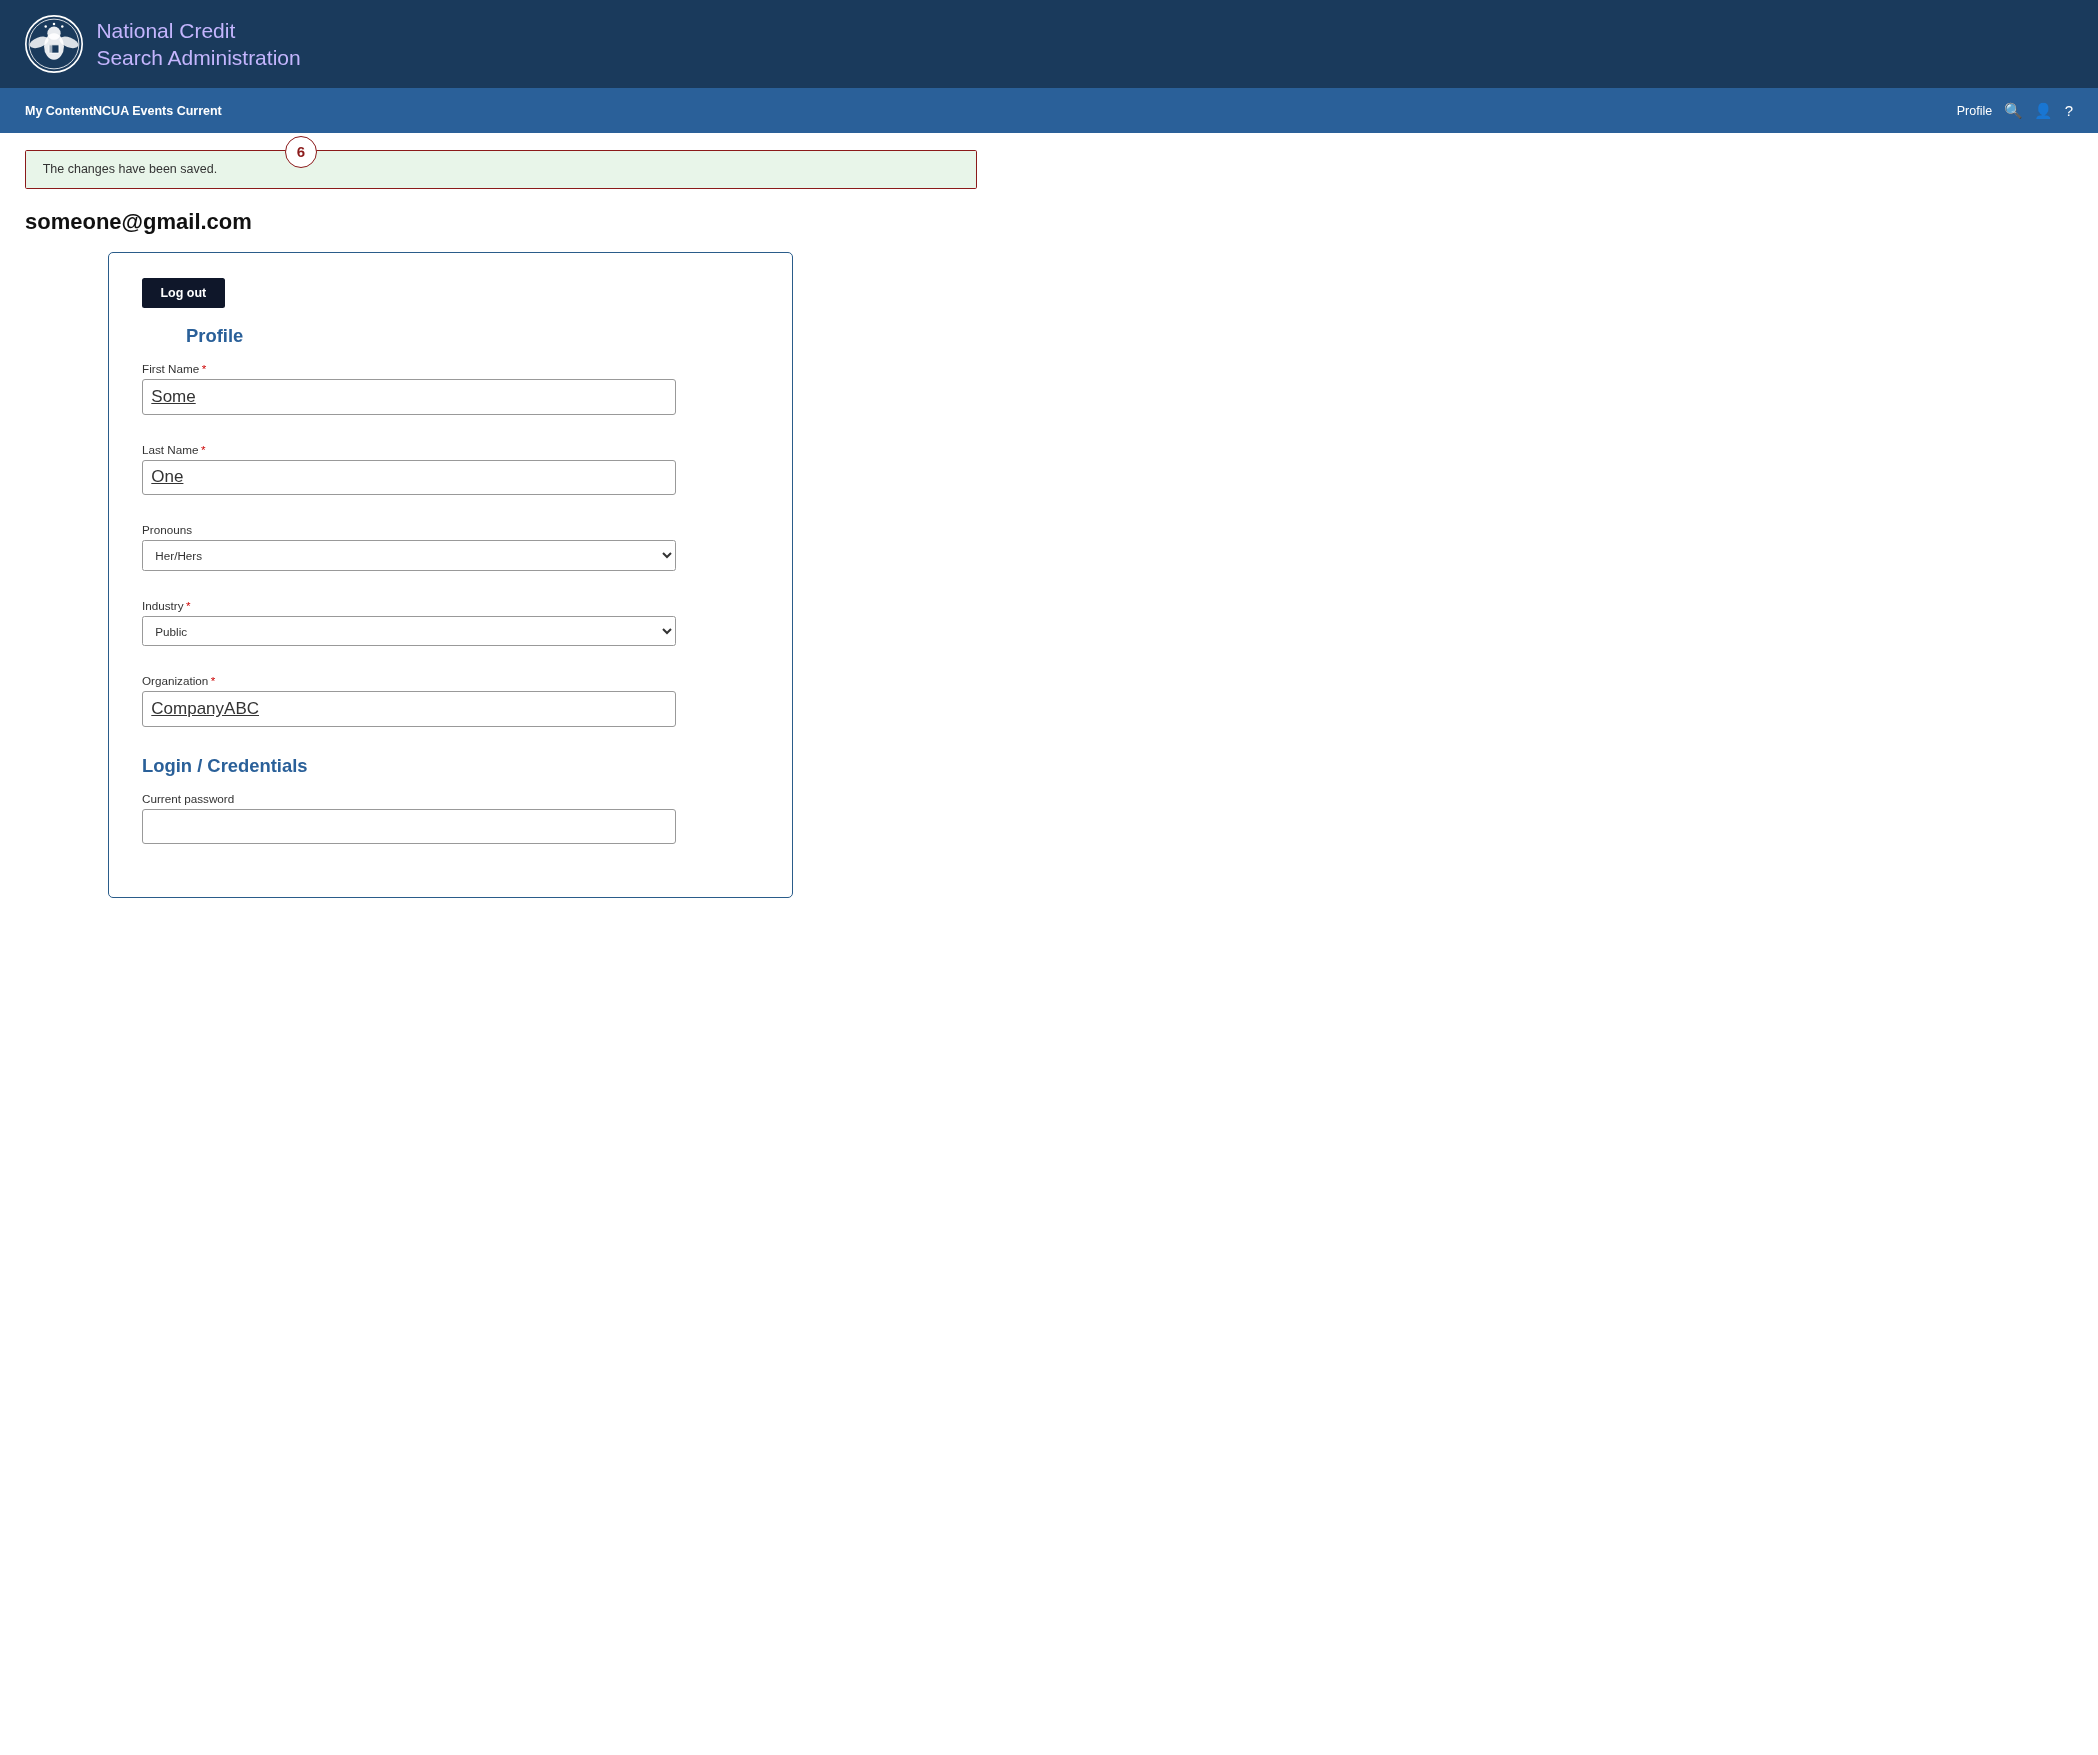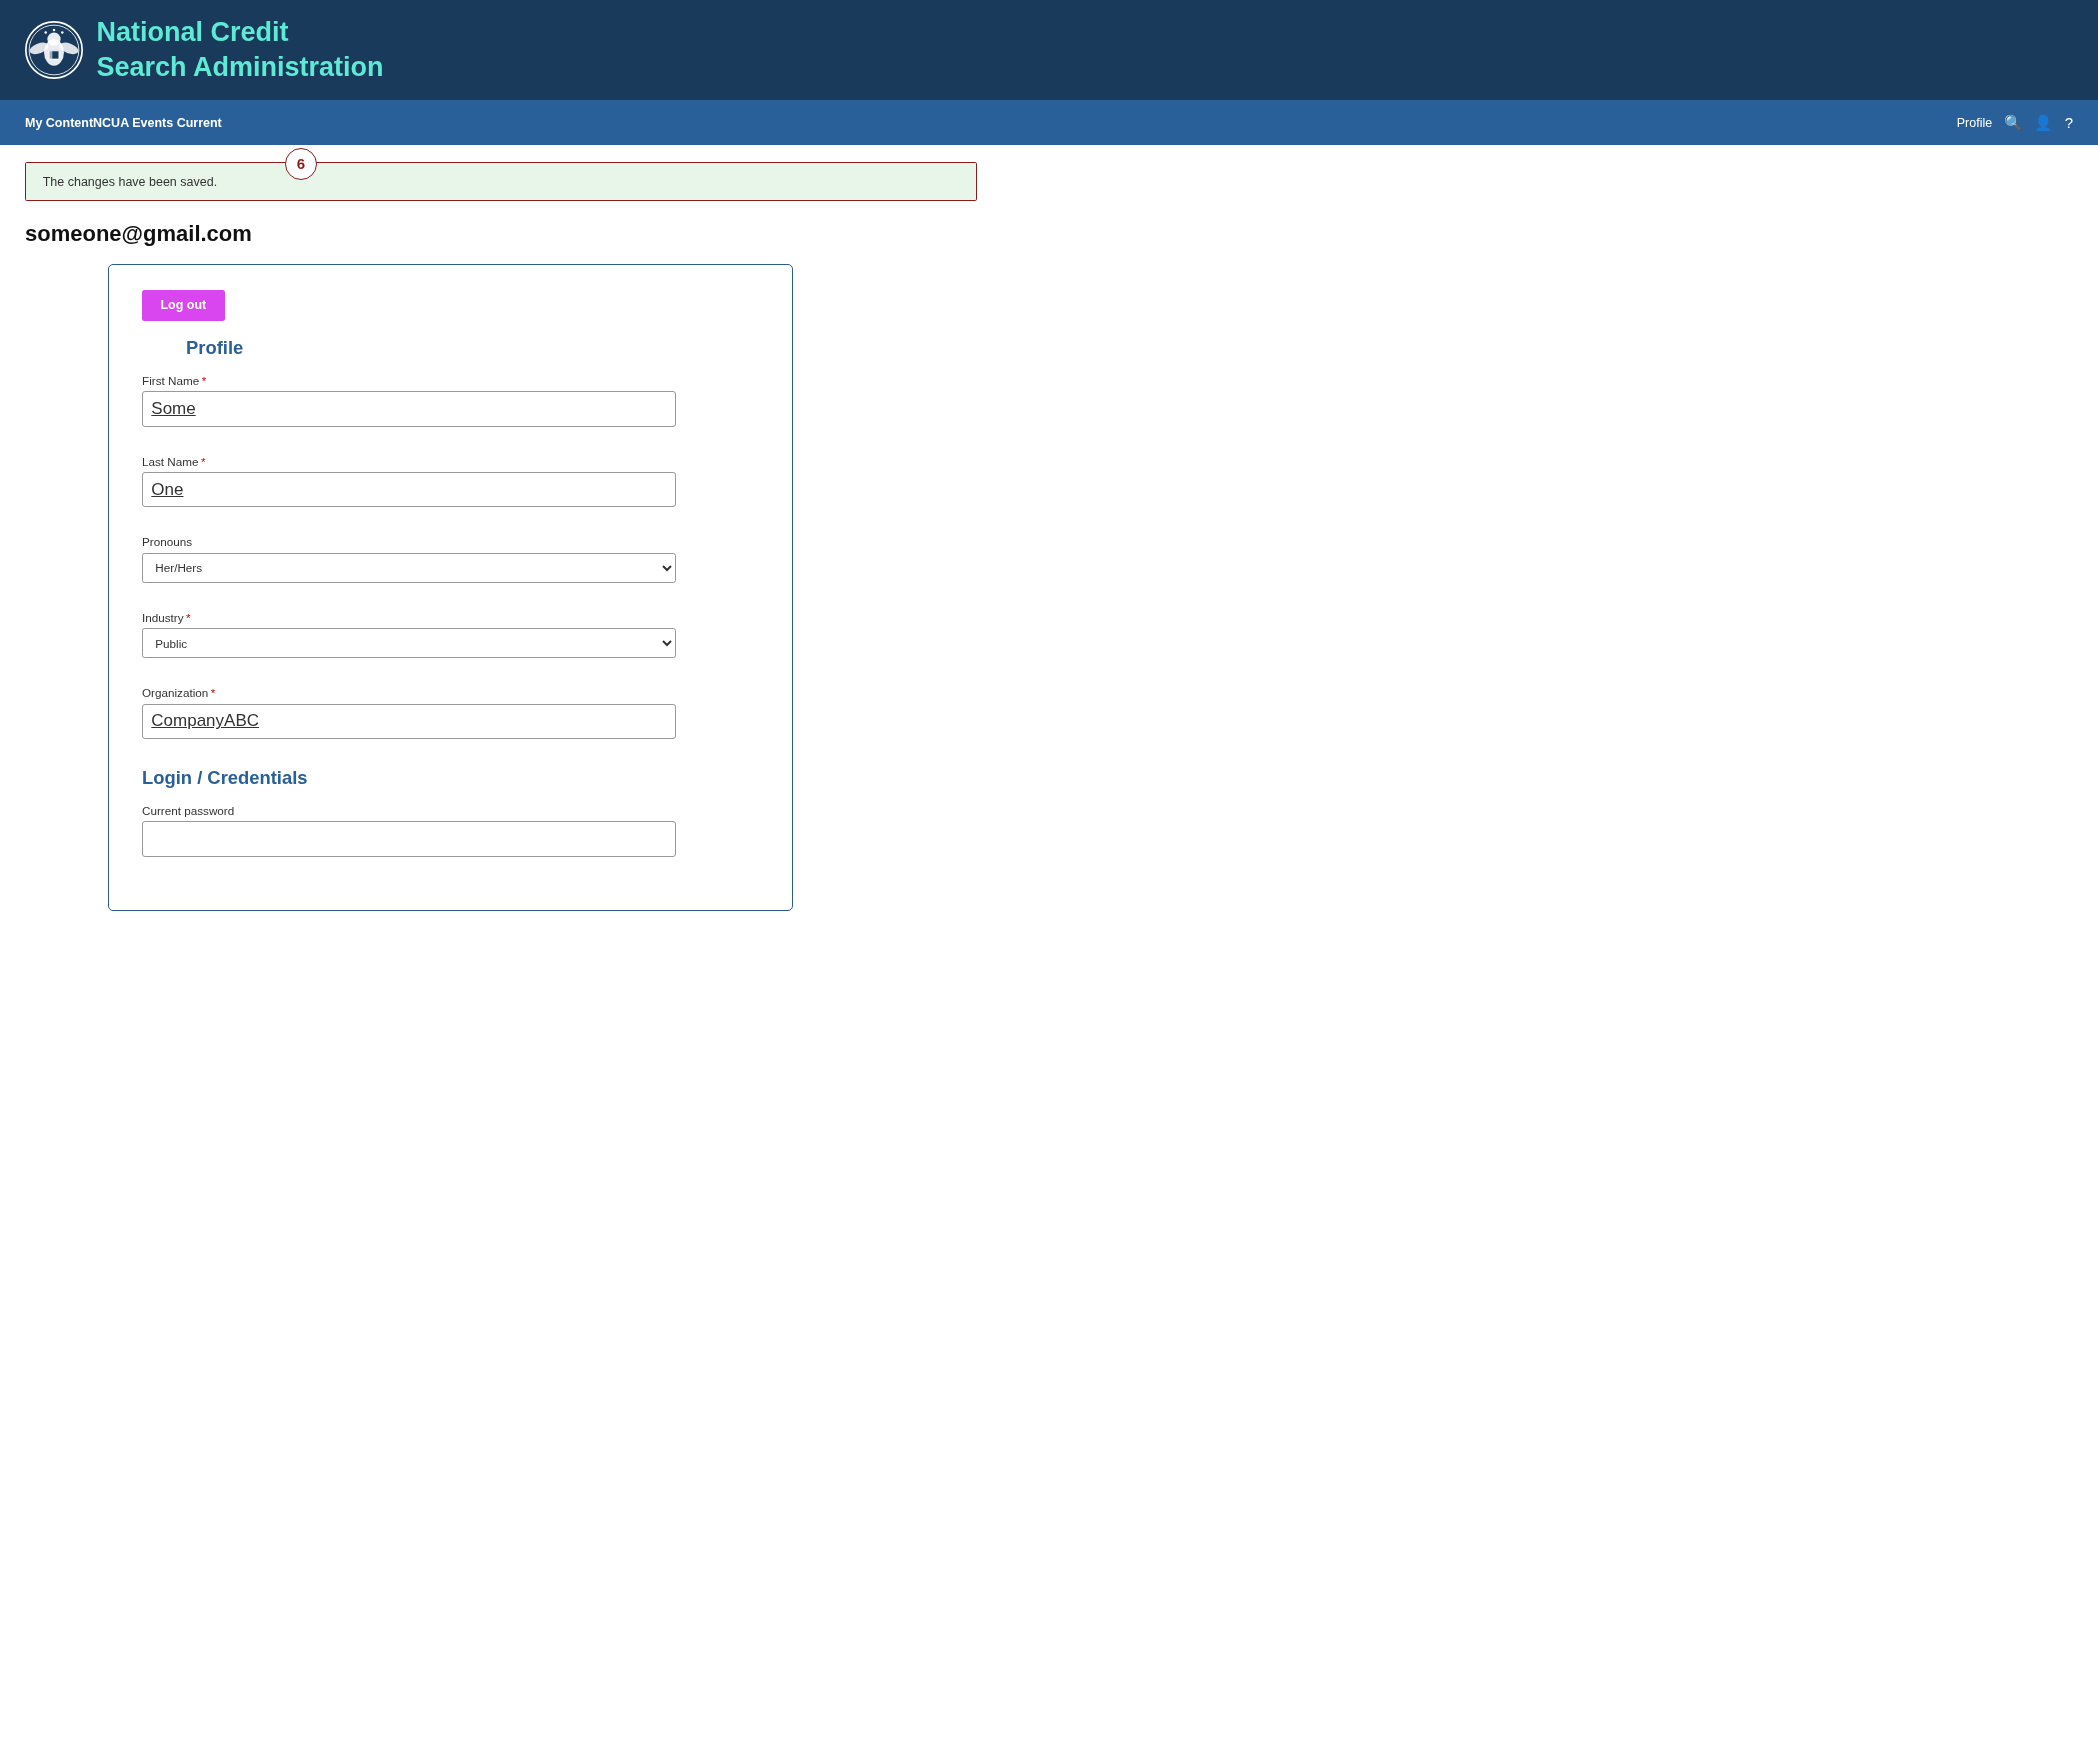--- a/index.html
+++ b/index.html
@@ -12,23 +12,23 @@
       display: flex;
       align-items: center;
       gap: 13.4px;
     }
     .header-logo {
       width: 58px;
       height: 58px;
       flex-shrink: 0;
     }
     .header-title {
-      color: #5eead4;
-      font-size: 27px;
-      font-weight: bold;
+      color: #c4b5fd;
+      font-size: 21px;
+      font-weight: normal;
       line-height: 1.3;
     }
 
     
     .navbar {
       background-color: #2a6099;
       display: flex;
       align-items: center;
       padding: 0 25px;
       height: 45px;
@@ -106,21 +106,21 @@
     
     .profile-card {
       border: 1.7px solid #2a5c8a;
       border-radius: 5px;
       padding: 25px 33px;
       max-width: 685px;
       margin-left: 83px;
     }
 
     .logout-btn {
-      background-color: #d946ef;
+      background-color: #0f172a;
       color: #fff;
       border: none;
       padding: 8.3px 18.4px;
       font-size: 12.5px;
       font-weight: bold;
       cursor: pointer;
       border-radius: 2.5px;
       margin-bottom: 16.7px;
     }
 

